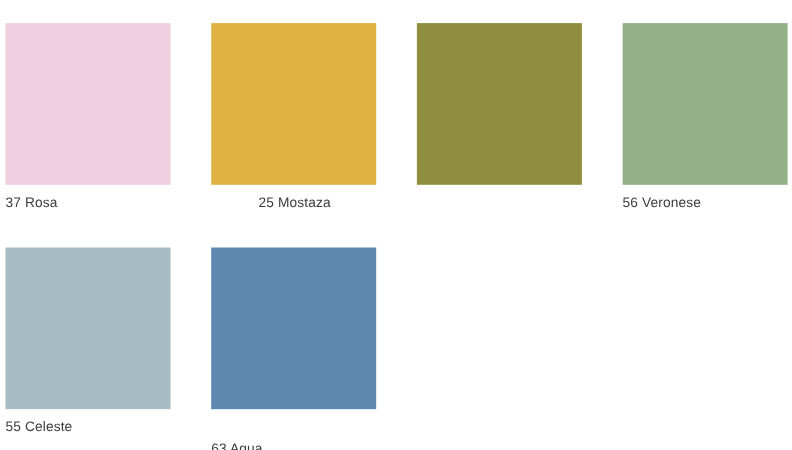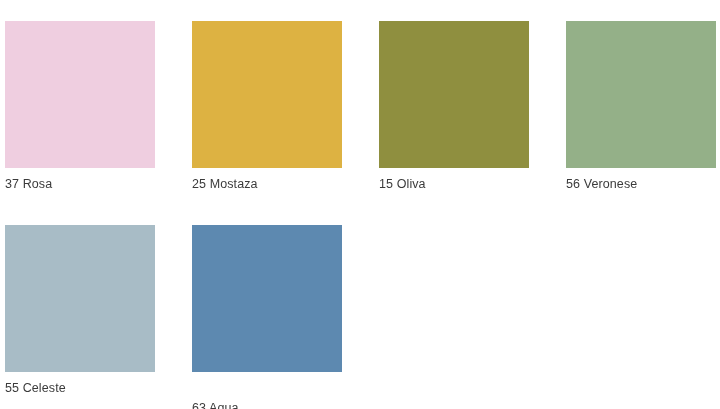--- a/index.html
+++ b/index.html
@@ -65,26 +65,25 @@
 
 <div id="palette-grid">
 
   <div class="swatch-cell">
     <div class="swatch-chip" style="background-color: rgb(239, 206, 224);"></div>
     <div class="swatch-label" style="color: rgb(59, 59, 59);">37 Rosa</div>
   </div>
 
   <div class="swatch-cell">
     <div class="swatch-chip" style="background-color: rgb(221, 178, 66);"></div>
-    <div class="swatch-label" style="color: rgb(59, 59, 59);">25 Mostaza</div>
+    <div class="swatch-label" style="color: rgb(59, 59, 59); margin-left: 43px;">25 Mostaza</div>
   </div>
 
   <div class="swatch-cell">
     <div class="swatch-chip" style="background-color: rgb(143, 143, 63);"></div>
-    <div class="swatch-label" style="color: rgb(59, 59, 59);">15 Oliva</div>
   </div>
 
   <div class="swatch-cell">
     <div class="swatch-chip" style="background-color: rgb(148, 176, 136);"></div>
     <div class="swatch-label" style="color: rgb(59, 59, 59);">56 Veronese</div>
   </div>
 
   <div class="swatch-cell">
     <div class="swatch-chip" style="background-color: rgb(168, 188, 198);"></div>
     <div class="swatch-label" style="color: rgb(59, 59, 59);">55 Celeste</div>

